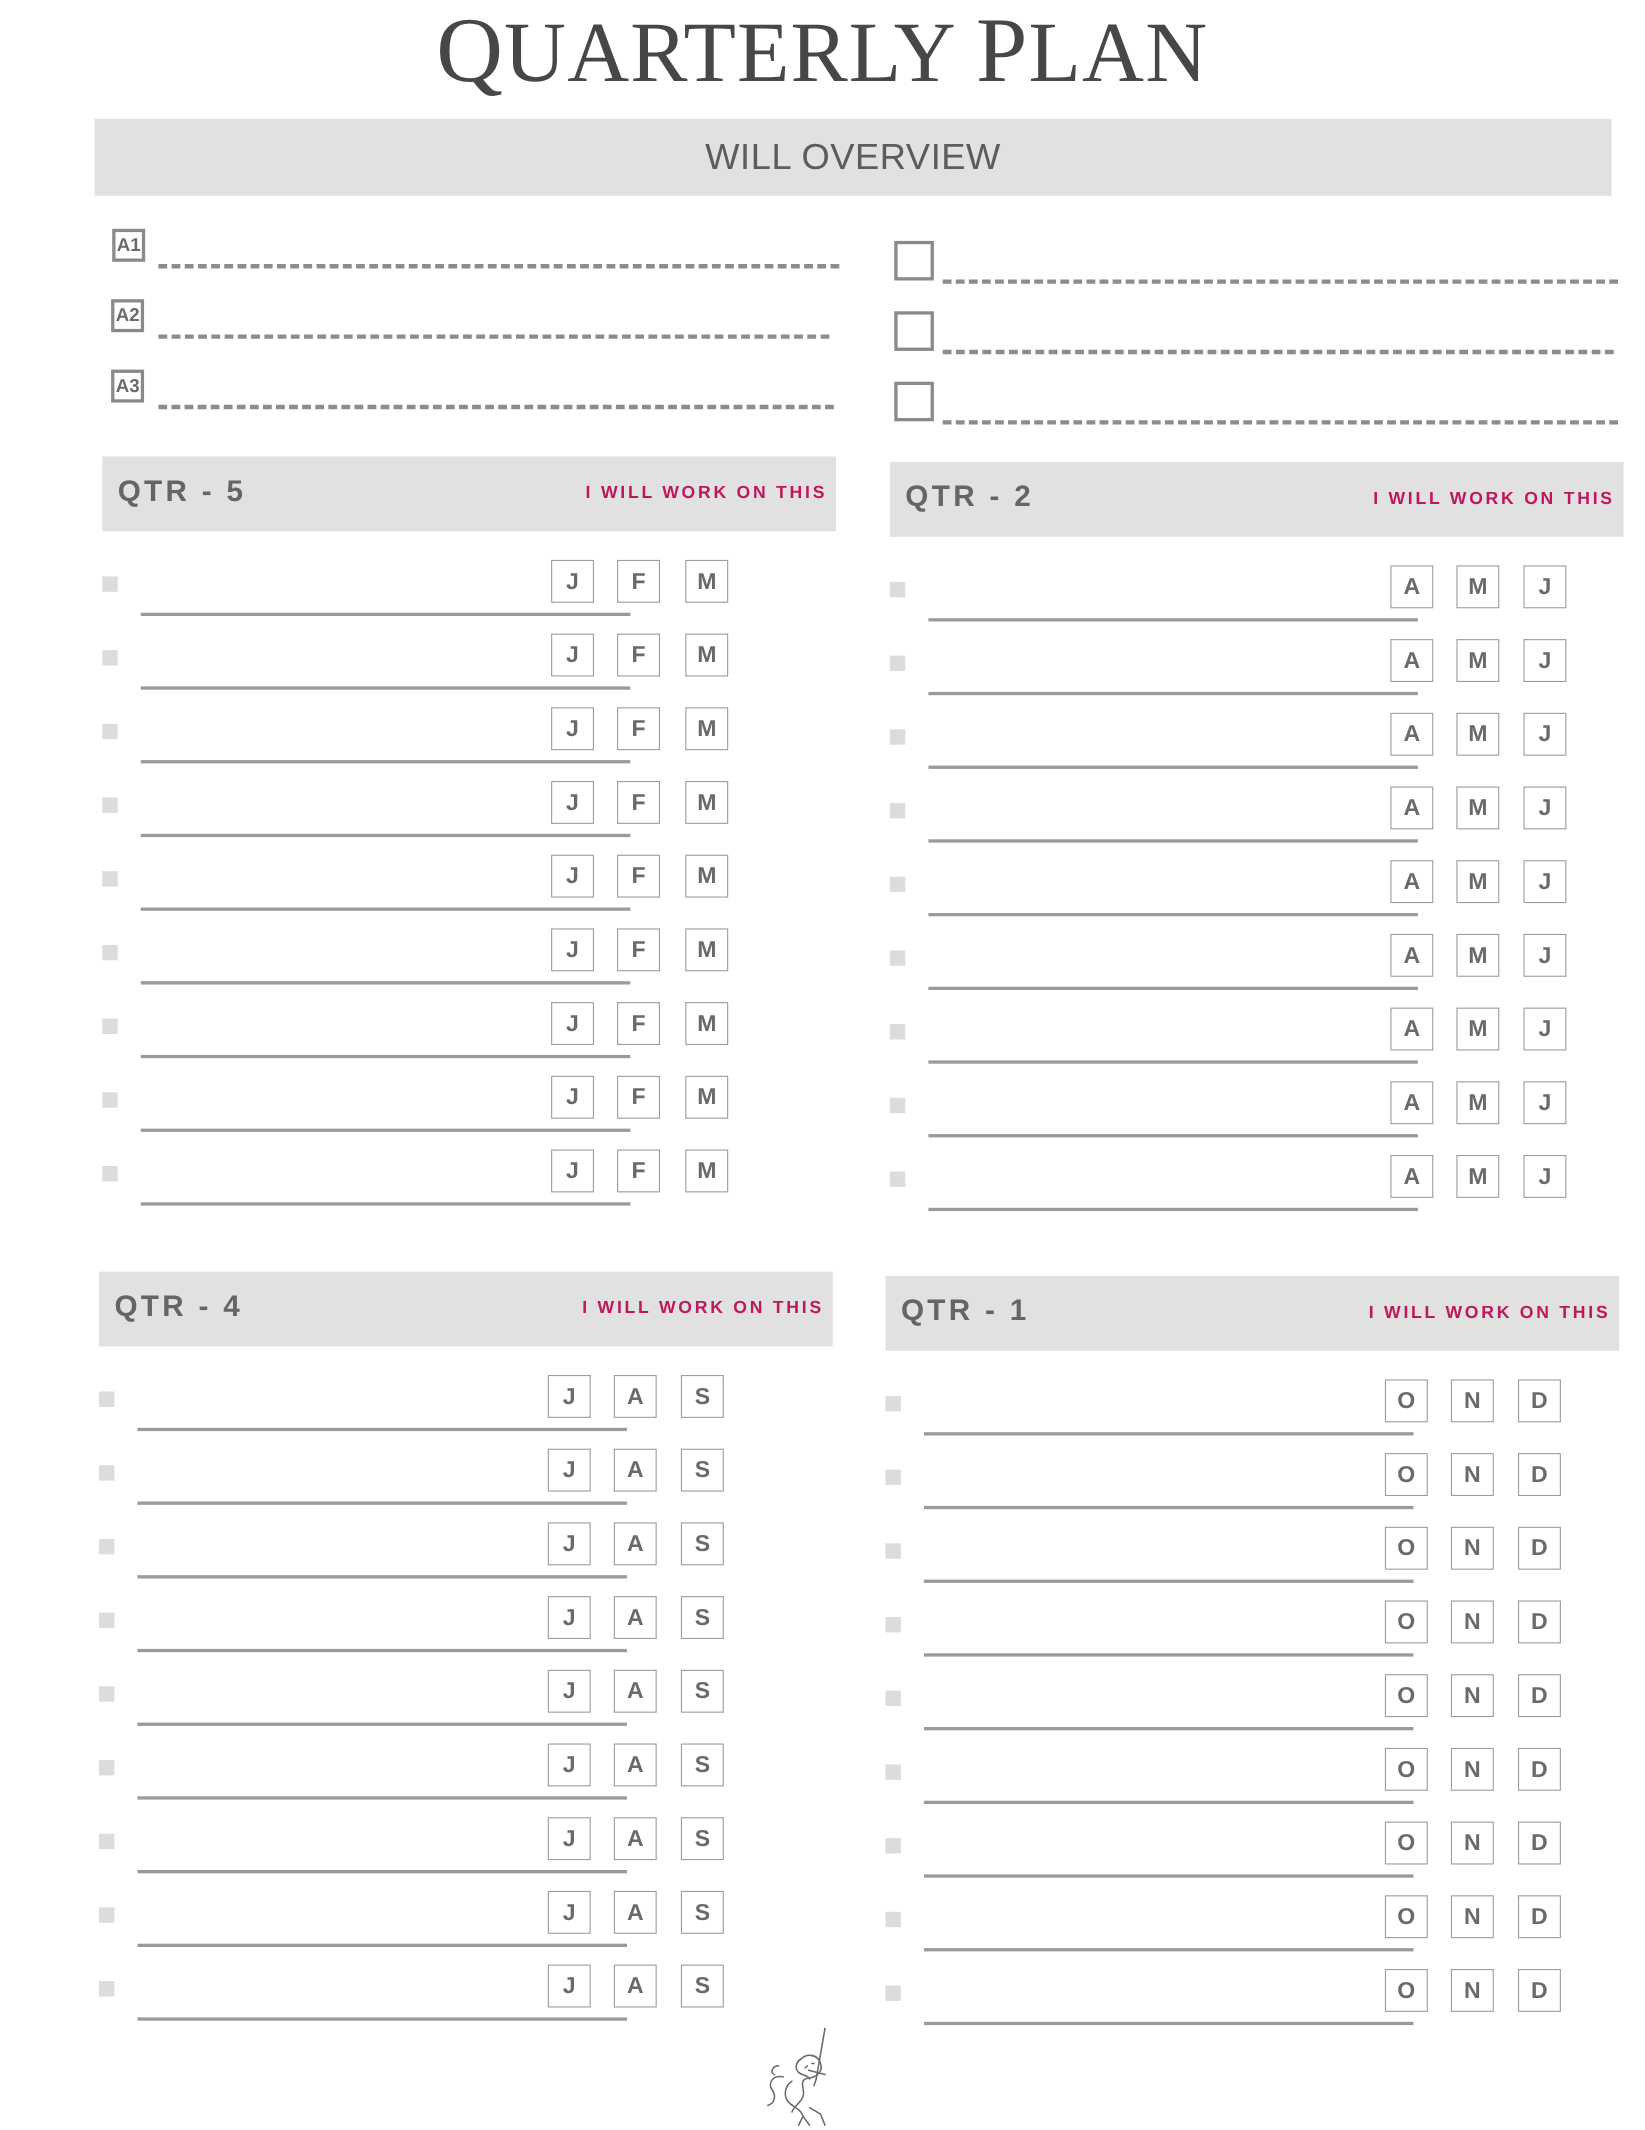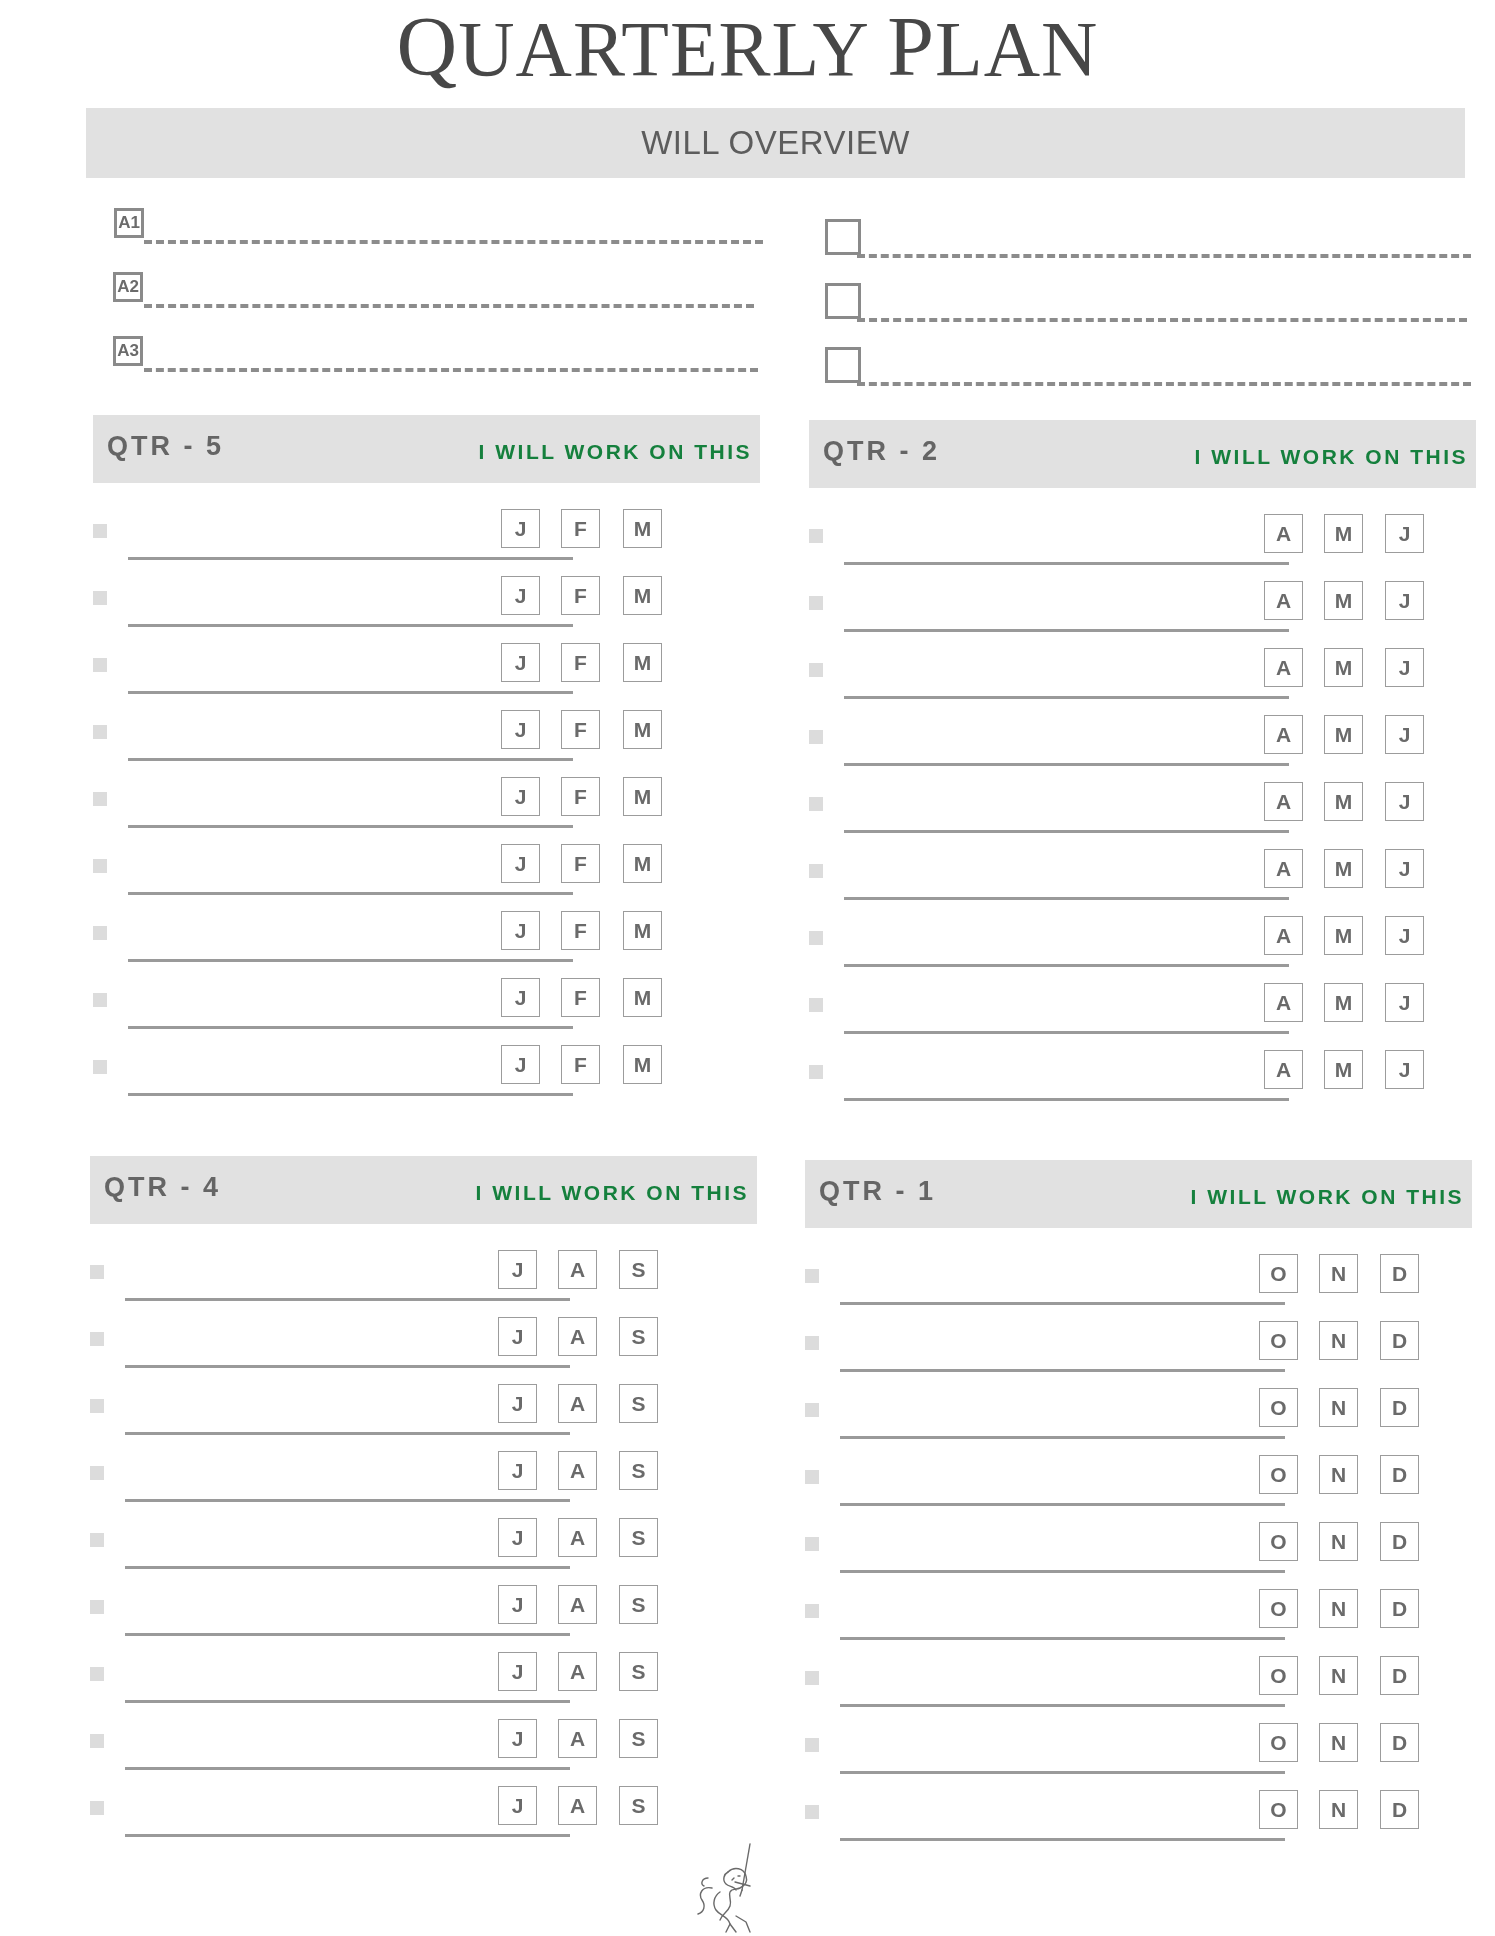--- a/index.html
+++ b/index.html
@@ -6,31 +6,31 @@
   body { width:1495px; height:1936px; position:relative; overflow:hidden;
          font-family:"Liberation Sans", "DejaVu Sans", sans-serif; color:#5f5f5f; }
   .title { position:absolute; left:0; top:2px; width:1495px; text-align:center;
            font-family:"Liberation Serif", "DejaVu Serif", serif; color:#474747;
            font-size:78px; letter-spacing:1px; font-variant:small-caps; line-height:90px; }
   .title .cap { font-size:84px; }
   .goals-bar { position:absolute; left:86px; top:108px; width:1379px; height:70px;
                background:#e1e1e1; display:flex; align-items:center; justify-content:center; }
   .goals-bar span { font-size:33px; color:#5c5c5c; letter-spacing:0.5px; }
   .goal-row { position:absolute; height:40px; }
-  .goal-box { position:absolute; left:16px; top:0; width:30px; height:30px; border:3px solid #8a8a8a;
+  .goal-box { position:absolute; left:4px; top:0; width:30px; height:30px; border:3px solid #8a8a8a;
               box-sizing:border-box; font-size:17px; font-weight:bold; color:#6b6b6b;
               display:flex; align-items:center; justify-content:center; background:#fff; }
   .goal-box.empty { width:36px; height:36px; }
   .goal-line { position:absolute; height:0; border-top:4px dashed #8c8c8c; }
   .qtr { position:absolute; width:667px; }
   .qtr-header { position:relative; height:68px; background:#e1e1e1; }
   .qtr-title { position:absolute; left:14px; top:16px; font-size:27px; font-weight:bold;
                color:#656565; letter-spacing:3px; }
-  .qtr-sub { position:absolute; right:8px; top:25px; font-size:21px; font-weight:bold;
-             color:#15803d; letter-spacing:2.5px; }
+  .qtr-sub { position:absolute; right:8px; top:25px; font-size:16px; font-weight:bold;
+             color:#be185d; letter-spacing:2.5px; }
   .task-row { position:absolute; left:0; width:667px; height:67px; }
   .task-check { position:absolute; left:0; top:11px; width:14px; height:14px; background:#dcdcdc; }
   .task-line { position:absolute; left:35px; top:44px; width:445px; height:0; border-top:3px solid #9a9a9a; }
   .month { position:absolute; top:-4px; width:39px; height:39px; border:1.5px solid #9c9c9c;
            box-sizing:border-box; display:flex; align-items:center; justify-content:center;
            font-size:21px; font-weight:bold; color:#6a6a6a; background:#fff; }
   .emblem { position:absolute; left:690px; top:1842px; width:110px; height:94px; }
 </style>
 </head>
 <body>

